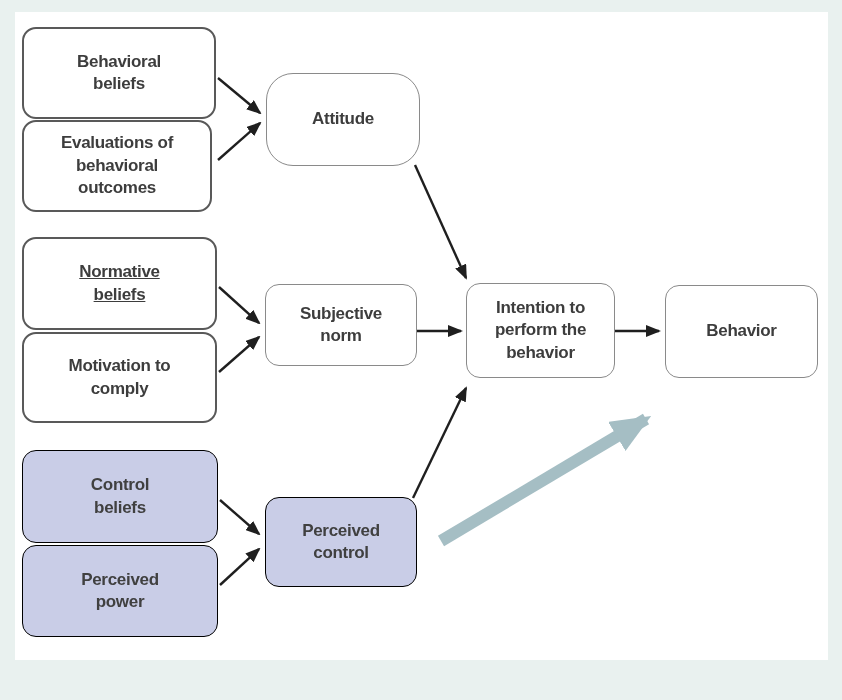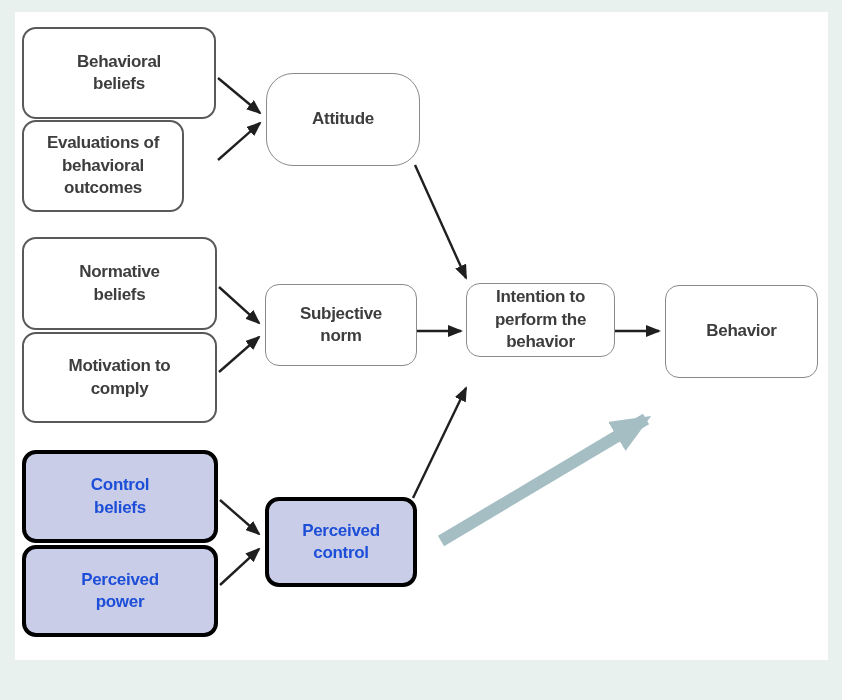--- a/index.html
+++ b/index.html
@@ -18,29 +18,29 @@
     text-align:center;
     border-radius:14px;
     background:#ffffff;
     color:#3d3d3d;
     font-size:17px;font-weight:bold;letter-spacing:-0.3px;line-height:1.32;
     white-space:pre-line;
     box-sizing:border-box;
   }
   .b-dark{border:2px solid #595959;}
   .b-mid{border:1.5px solid #8a8a8a;}
-  .blue{background:#c9cde7;border:4px solid #000000;color:#1d4ed8;}
+  .blue{background:#c9cde7;border:1px solid #000000;color:#404040;}
   
   #n-behavioral{left:22px;top:27px;width:194px;height:92px;}
-  #n-evaluations{left:22px;top:120px;width:162px;height:92px;}
+  #n-evaluations{left:22px;top:120px;width:190px;height:92px;}
   #n-attitude{left:266px;top:73px;width:154px;height:93px;border-radius:27px;}
-  #n-normative{left:22px;top:237px;width:195px;height:93px;}
+  #n-normative{left:22px;top:237px;width:195px;height:93px;text-decoration:underline;}
   #n-motivation{left:22px;top:332px;width:195px;height:91px;}
   #n-subjective{left:265px;top:284px;width:152px;height:82px;}
-  #n-intention{left:466px;top:283px;width:149px;height:74px;}
+  #n-intention{left:466px;top:283px;width:149px;height:95px;}
   #n-behavior{left:665px;top:285px;width:153px;height:93px;}
   #n-control{left:22px;top:450px;width:196px;height:93px;}
   #n-power{left:22px;top:545px;width:196px;height:92px;}
   #n-perceived{left:265px;top:497px;width:152px;height:90px;}
   svg.arrows{position:absolute;left:0;top:0;pointer-events:none;}
 </style>
 </head>
 <body>
 
 <div class="panel"></div>

